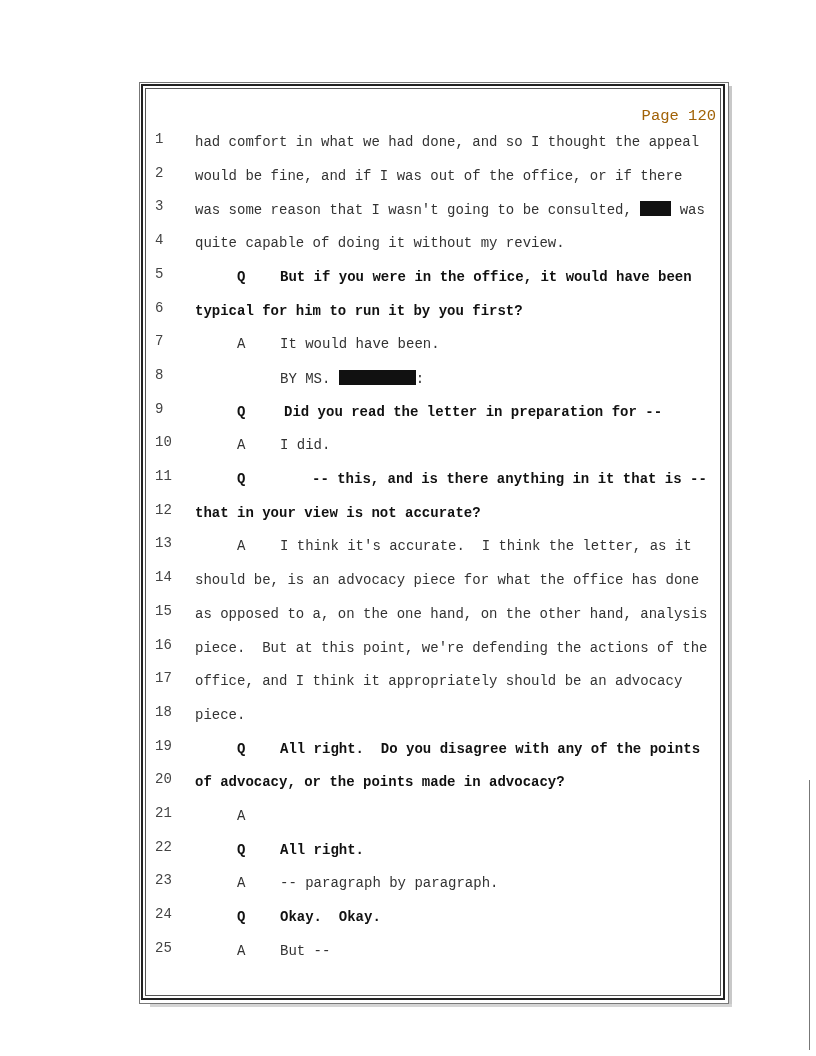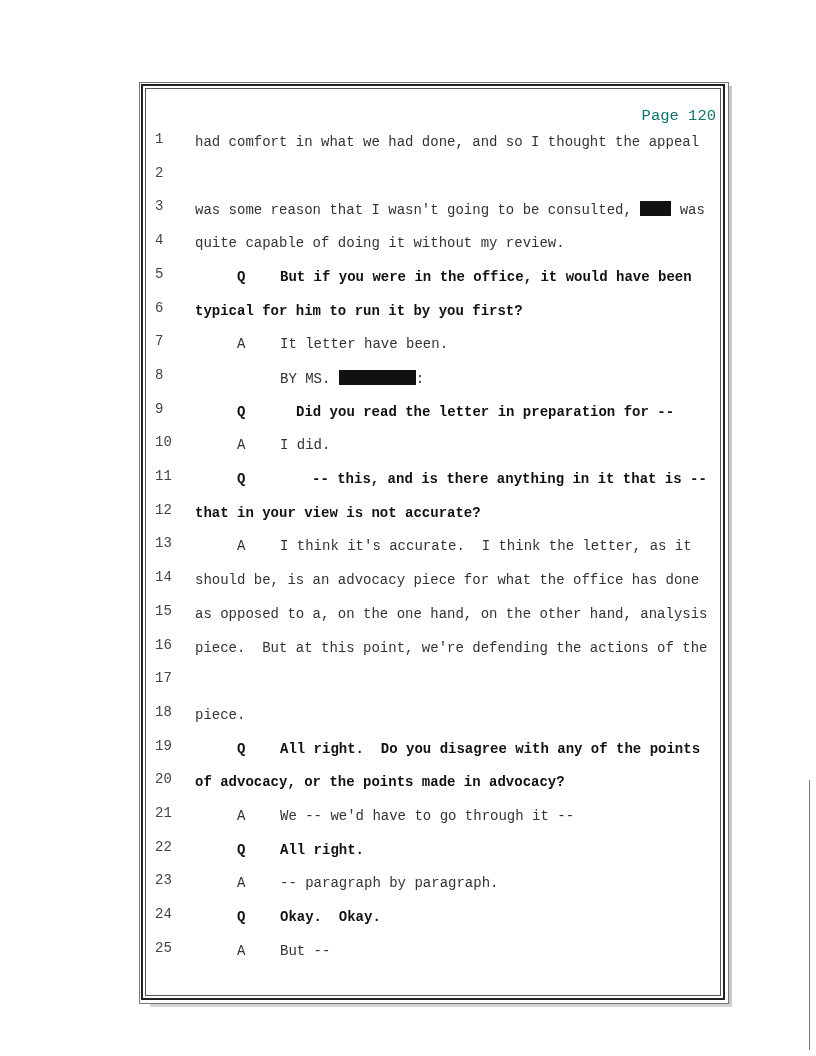--- a/index.html
+++ b/index.html
@@ -20,21 +20,21 @@
   .shadow-bottom {
     position:absolute; left:150px; top:1004px; width:582px; height:3px;
     background:#d4d4d4;
   }
   .edge-line {
     position:absolute; left:809px; top:780px; width:1px; height:270px;
     background:#777;
   }
   .page-num {
     position:absolute; right:100px; top:107px;
-    font-family:"Liberation Mono", monospace; font-size:15.5px; color:#0f766e;
+    font-family:"Liberation Mono", monospace; font-size:15.5px; color:#a16207;
   }
   .line {
     position:absolute; left:0; width:816px; height:24px;
     font-family:"Liberation Mono", monospace; font-size:14px; color:#333;
     white-space:pre;
   }
   .ln { position:absolute; left:155px; top:-3px; width:30px; font-size:14px; color:#444; }
   .txt { position:absolute; left:195px; top:0; }
   .bold { font-weight:bold; color:#111; }
   .redact { display:inline-block; background:#111; height:15px; vertical-align:-2px; }
@@ -45,37 +45,37 @@
 <div class="frame-outer"></div>
 <div class="frame"></div>
 <div class="shadow-right"></div>
 <div class="shadow-bottom"></div>
 <div class="edge-line"></div>
 
 <div class="page-num">Page 120</div>
 
 <div id="lines">
     <div class="line" style="top: 134px;"><span class="ln">1</span><span class="txt" style="left: 195px; text-align: center;"><span>had comfort in what we had done, and so I thought the appeal</span></span></div>
-    <div class="line" style="top: 168px;"><span class="ln">2</span></div>
+    <div class="line" style="top: 168px;"><span class="ln">2</span><span class="txt" style="left: 195px;"><span>would be fine, and if I was out of the office, or if there</span></span></div>
     <div class="line" style="top: 201px;"><span class="ln">3</span><span class="txt" style="left: 195px;"><span>was some reason that I wasn't going to be consulted, </span><span class="redact" title="[REDACTED]" style="width: 31px;"></span><span> was</span></span></div>
     <div class="line" style="top: 235px;"><span class="ln">4</span><span class="txt" style="left: 195px;"><span>quite capable of doing it without my review.</span></span></div>
     <div class="line" style="top: 269px;"><span class="ln">5</span><span class="txt bold" style="left: 237px;">Q</span><span class="txt bold" style="left: 280px;"><span>But if you were in the office, it would have been</span></span></div>
     <div class="line" style="top: 303px;"><span class="ln">6</span><span class="txt bold" style="left: 195px;"><span>typical for him to run it by you first?</span></span></div>
-    <div class="line" style="top: 336px;"><span class="ln">7</span><span class="txt" style="left: 237px;">A</span><span class="txt" style="left: 280px;"><span>It letter have been.</span></span></div>
+    <div class="line" style="top: 336px;"><span class="ln">7</span><span class="txt" style="left: 237px;">A</span><span class="txt" style="left: 280px;"><span>It would have been.</span></span></div>
     <div class="line" style="top: 370px;"><span class="ln">8</span><span class="txt" style="left: 280px;"><span>BY MS. </span><span class="redact" title="[REDACTED]" style="width: 77px;"></span><span>:</span></span></div>
-    <div class="line" style="top: 404px;"><span class="ln">9</span><span class="txt bold" style="left: 237px;">Q</span><span class="txt bold" style="left: 296px;"><span>Did you read the letter in preparation for --</span></span></div>
+    <div class="line" style="top: 404px;"><span class="ln">9</span><span class="txt bold" style="left: 237px;">Q</span><span class="txt bold" style="left: 284px;"><span>Did you read the letter in preparation for --</span></span></div>
     <div class="line" style="top: 437px;"><span class="ln">10</span><span class="txt" style="left: 237px;">A</span><span class="txt" style="left: 280px;"><span>I did.</span></span></div>
     <div class="line" style="top: 471px;"><span class="ln">11</span><span class="txt bold" style="left: 237px;">Q</span><span class="txt bold" style="left: 280px; margin-left: 32px;"><span>-- this, and is there anything in it that is --</span></span></div>
     <div class="line" style="top: 505px;"><span class="ln">12</span><span class="txt bold" style="left: 195px;"><span>that in your view is not accurate?</span></span></div>
     <div class="line" style="top: 538px;"><span class="ln">13</span><span class="txt" style="left: 237px;">A</span><span class="txt" style="left: 280px;"><span>I think it's accurate.  I think the letter, as it</span></span></div>
     <div class="line" style="top: 572px;"><span class="ln">14</span><span class="txt" style="left: 195px;"><span>should be, is an advocacy piece for what the office has done</span></span></div>
     <div class="line" style="top: 606px;"><span class="ln">15</span><span class="txt" style="left: 195px;"><span>as opposed to a, on the one hand, on the other hand, analysis</span></span></div>
     <div class="line" style="top: 640px;"><span class="ln">16</span><span class="txt" style="left: 195px;"><span>piece.  But at this point, we're defending the actions of the</span></span></div>
-    <div class="line" style="top: 673px;"><span class="ln">17</span></div>
+    <div class="line" style="top: 673px;"><span class="ln">17</span><span class="txt" style="left: 195px;"><span>office, and I think it appropriately should be an advocacy</span></span></div>
     <div class="line" style="top: 707px;"><span class="ln">18</span><span class="txt" style="left: 195px;"><span>piece.</span></span></div>
     <div class="line" style="top: 741px;"><span class="ln">19</span><span class="txt bold" style="left: 237px;">Q</span><span class="txt bold" style="left: 280px;"><span>All right.  Do you disagree with any of the points</span></span></div>
     <div class="line" style="top: 774px;"><span class="ln">20</span><span class="txt bold" style="left: 195px;"><span>of advocacy, or the points made in advocacy?</span></span></div>
-    <div class="line" style="top: 808px;"><span class="ln">21</span><span class="txt" style="left: 237px;">A</span><span class="txt" style="left: 280px;"><span>We -- we'd have to go through it --</span></span></div>
+    <div class="line" style="top: 808px;"><span class="ln">21</span><span class="txt" style="left: 237px;">A</span></div>
     <div class="line" style="top: 842px;"><span class="ln">22</span><span class="txt bold" style="left: 237px;">Q</span><span class="txt bold" style="left: 280px;"><span>All right.</span></span></div>
     <div class="line" style="top: 875px;"><span class="ln">23</span><span class="txt" style="left: 237px;">A</span><span class="txt" style="left: 280px;"><span>-- paragraph by paragraph.</span></span></div>
     <div class="line" style="top: 909px;"><span class="ln">24</span><span class="txt bold" style="left: 237px;">Q</span><span class="txt bold" style="left: 280px;"><span>Okay.  Okay.</span></span></div>
     <div class="line" style="top: 943px;"><span class="ln">25</span><span class="txt" style="left: 237px;">A</span><span class="txt" style="left: 280px;"><span>But --</span></span></div>
   </div>
 
 </body></html>

